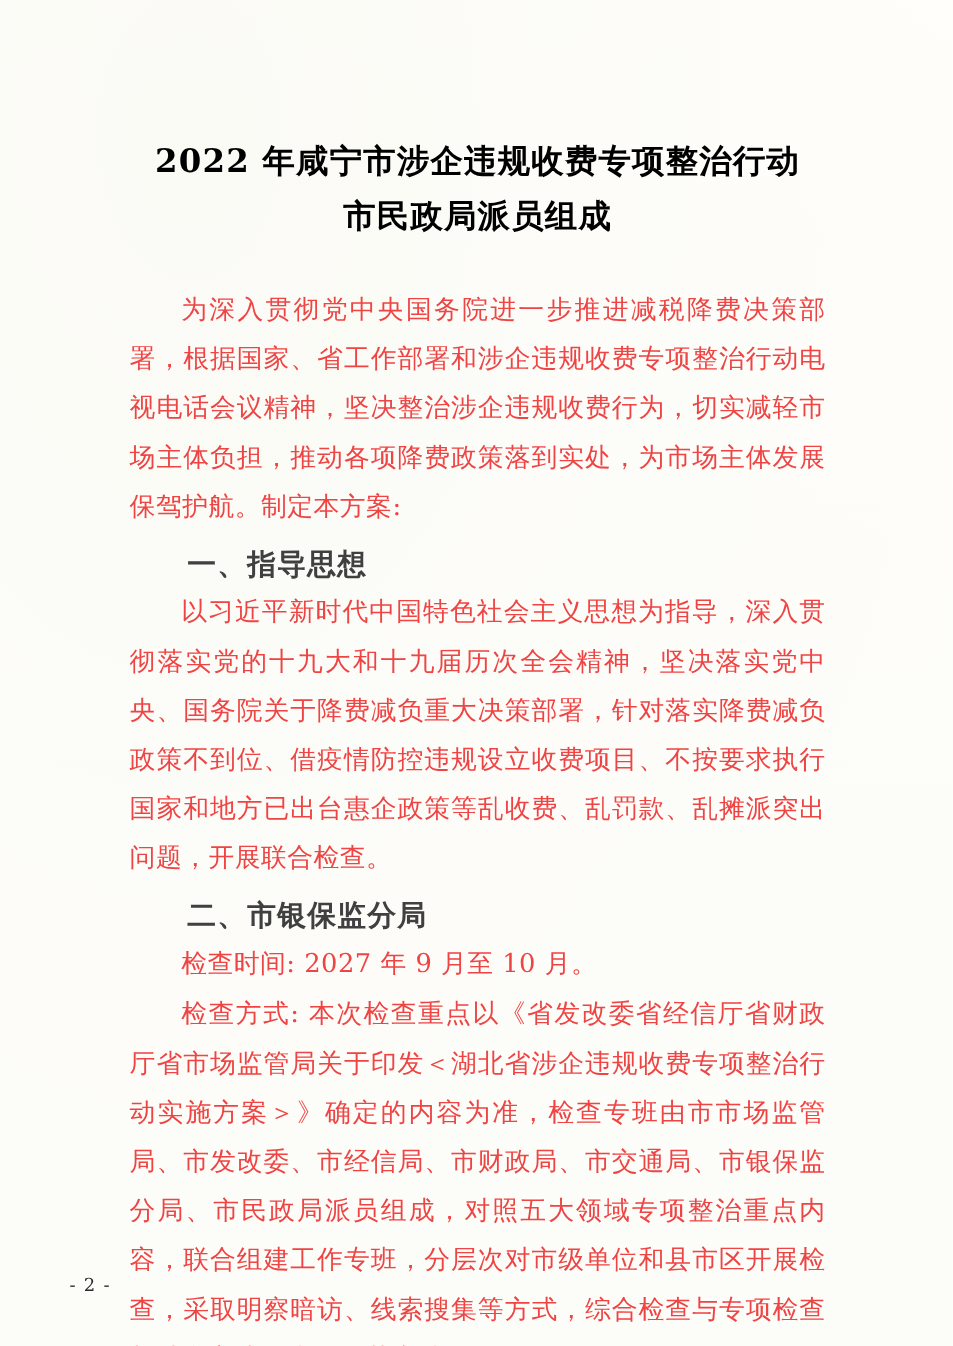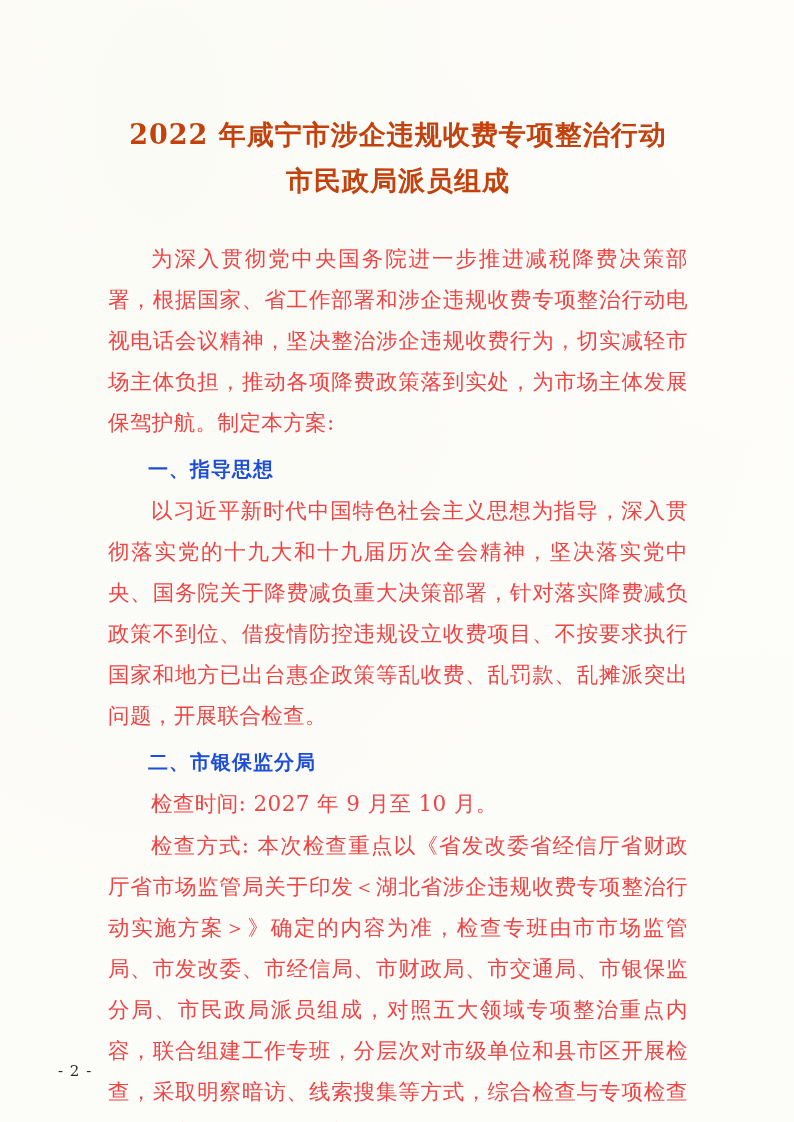--- a/index.html
+++ b/index.html
@@ -34,21 +34,21 @@
     left: 108px;
     top: 112px;
     width: 580px;
   }
   .doc-title {
     text-align: center;
     font-size: 27px;
     line-height: 46px;
     letter-spacing: 1px;
     font-weight: 600;
-    color: #c2410c;
+    color: #000000;
     font-family: "DejaVu Serif", "Liberation Serif", serif;
     margin-bottom: 6px;
   }
   .doc-title .line2 {
     display: block;
   }
   .body-block {
     margin-top: 34px;
   }
   p.para {
@@ -56,25 +56,25 @@
     font-size: 21.5px;
     line-height: 41px;
     text-align: justify;
     text-justify: inter-ideograph;
     text-indent: 2em;
     color: #ef4444;
     letter-spacing: 0.4px;
   }
   p.heading {
     margin: 6px 0 0 0;
-    font-size: 20px;
+    font-size: 24px;
     line-height: 41px;
     text-indent: 2em;
     font-weight: 700;
-    color: #1d4ed8;
+    color: #404040;
     letter-spacing: 1px;
   }
   .page-number {
     position: absolute;
     left: 58px;
     bottom: 42px;
     font-size: 15px;
     color: #2a2a2a;
     letter-spacing: 1px;
     font-family: "DejaVu Serif", "Liberation Serif", serif;

